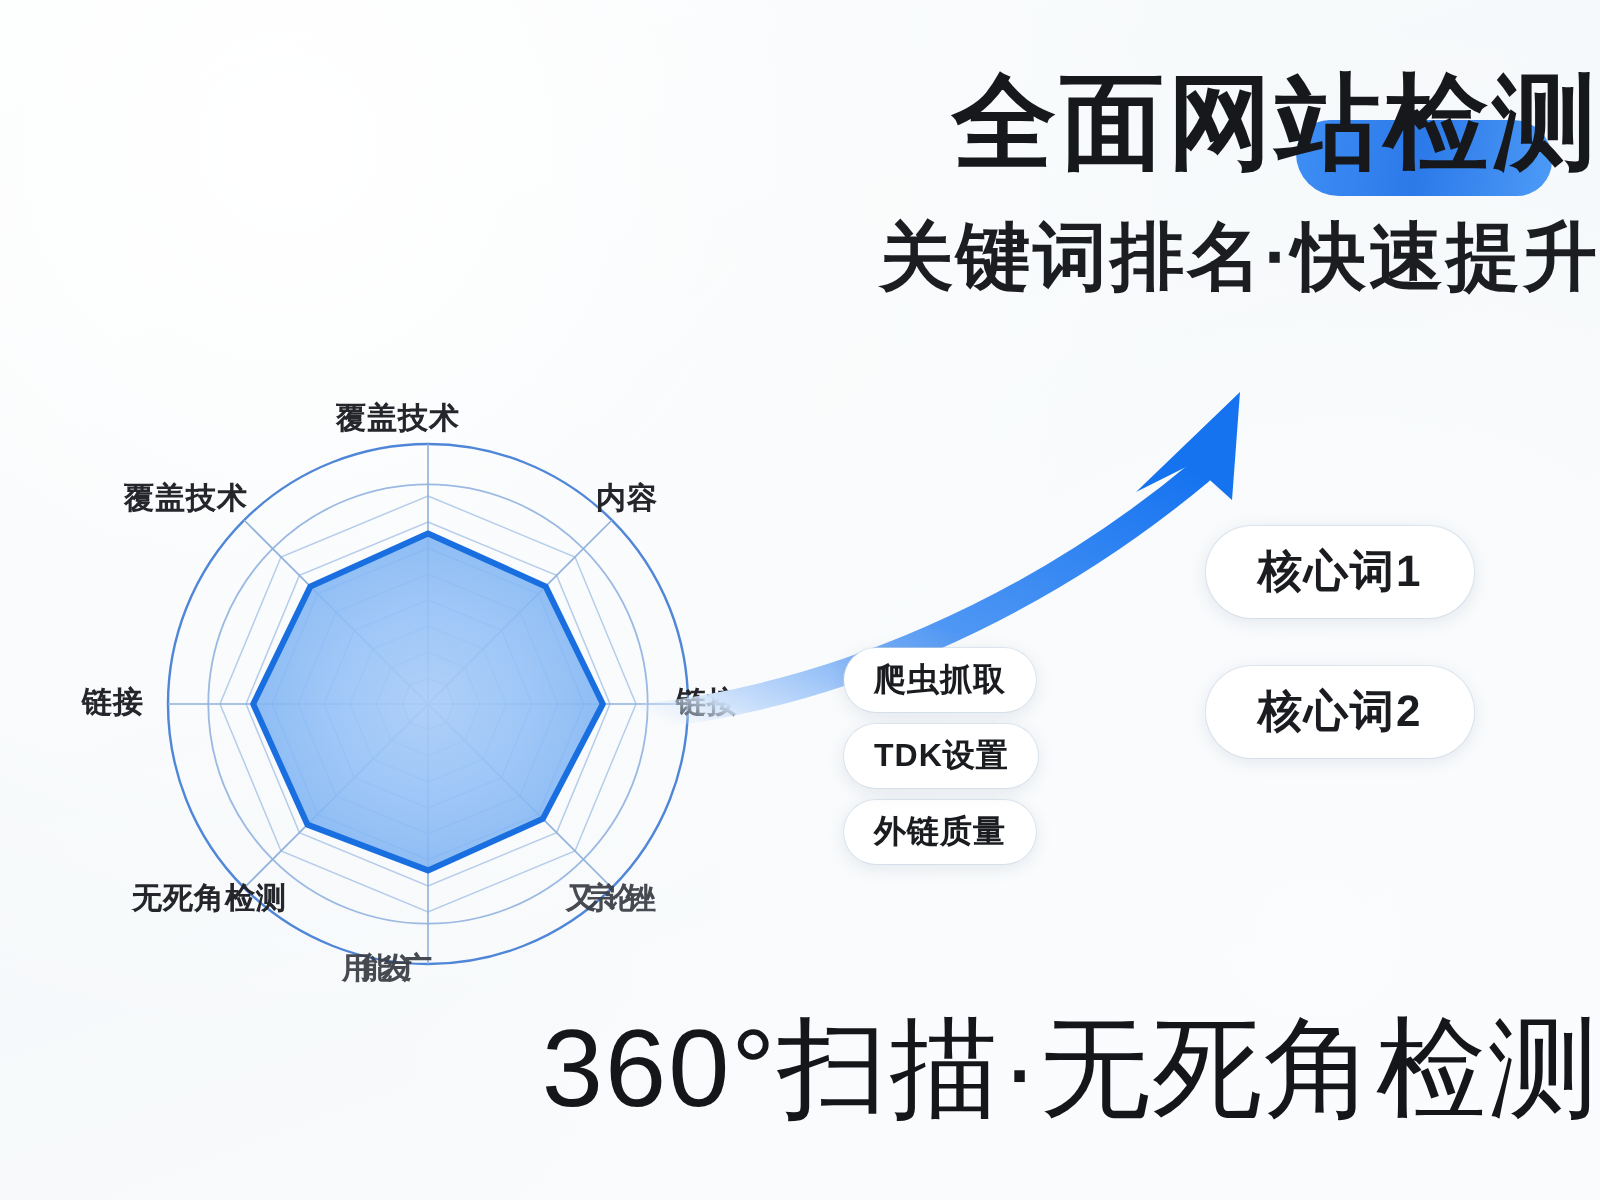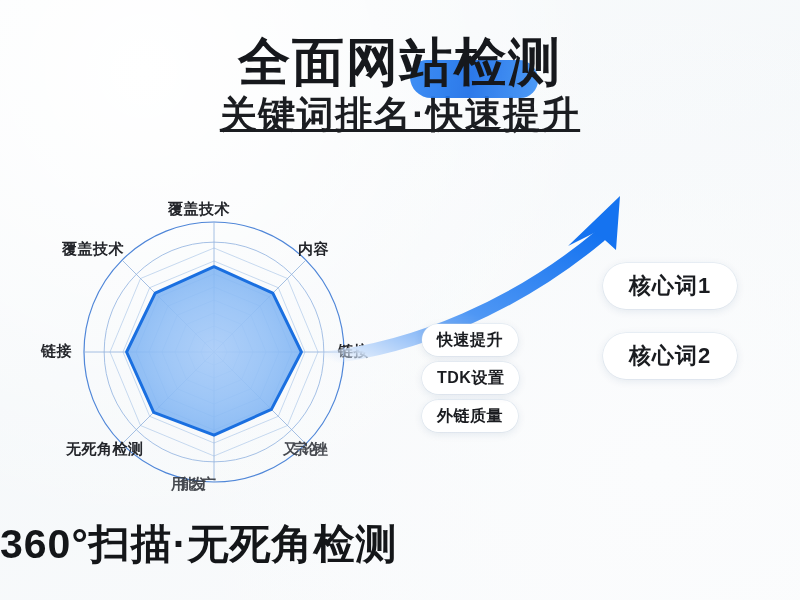--- a/index.html
+++ b/index.html
@@ -24,21 +24,21 @@
       radial-gradient(circle at 82% 78%, #fbfcfd 0%, rgba(251,252,253,0) 60%),
       linear-gradient(160deg, #f9fbfc 0%, #f5f8fa 45%, #fafbfc 100%);
   }
 
   
   .headline-wrap {
     position: absolute;
     top: 34px;
     left: 0;
     width: 800px;
-    text-align: center;
+    text-align: right;
   }
   .title-main {
     position: relative;
     display: inline-block;
     font-size: 52px;
     line-height: 1.08;
     font-weight: 700;
     letter-spacing: 2px;
     color: #16181c;
     white-space: nowrap;
@@ -53,26 +53,26 @@
     left: 172px;
     top: 26px;
     width: 128px;
     height: 38px;
     border-radius: 19px 22px 20px 24px;
     background: linear-gradient(100deg, #2f86f5 0%, #1b6fe8 48%, #3f93f7 100%);
     opacity: .92;
     filter: blur(.3px);
   }
   .title-sub {
+    margin-top: 14px;
     font-size: 37px;
     font-weight: 700;
     letter-spacing: 1.5px;
     color: #1b1d21;
     white-space: nowrap;
-    text-decoration: underline;
   }
 
   
   #radar-chart {
     position: absolute;
     left: 28px;
     top: 192px;
     width: 372px;
     height: 318px;
   }
@@ -133,23 +133,23 @@
   #pill-link  { left: 422px; top: 400px; }
   #pill-kw1   { left: 603px; top: 263px; }
   #pill-kw2   { left: 603px; top: 333px; }
 
   
   .footline {
     position: absolute;
     left: 0;
     bottom: 28px;
     width: 800px;
-    text-align: left;
-    font-size: 41px;
-    font-weight: 700;
+    text-align: right;
+    font-size: 55px;
+    font-weight: 400;
     letter-spacing: 1px;
     color: #141619;
     white-space: nowrap;
   }
 </style>
 </head>
 <body>
 
 <div id="poster">
 
@@ -212,21 +212,21 @@
         <stop offset="10%" stop-color="#cfe2fb"></stop>
         <stop offset="45%" stop-color="#4f97f4"></stop>
         <stop offset="100%" stop-color="#1573f0"></stop>
       </linearGradient>
     </defs>
     <path d="M4 178 C 96 168, 196 126, 280 56" fill="none" stroke="url(#arrowGrad)" stroke-width="13" stroke-linecap="round"></path>
     <path d="M300 16 L 296 70 L 276 52 L 248 66 Z" fill="#1573f0"></path>
   </svg>
 
   <div class="pill pill-sm" id="pill-crawl">
-    <span>快速提升</span>
+    <span>爬虫抓取</span>
   </div>
   <div class="pill pill-sm" id="pill-link">
     <span>外链质量</span>
   </div>
   <div class="pill pill-sm" id="pill-tdk">
     <span>TDK设置</span>
   </div>
 
   <div class="pill pill-lg" id="pill-kw1">
     <span>核心词1</span>

